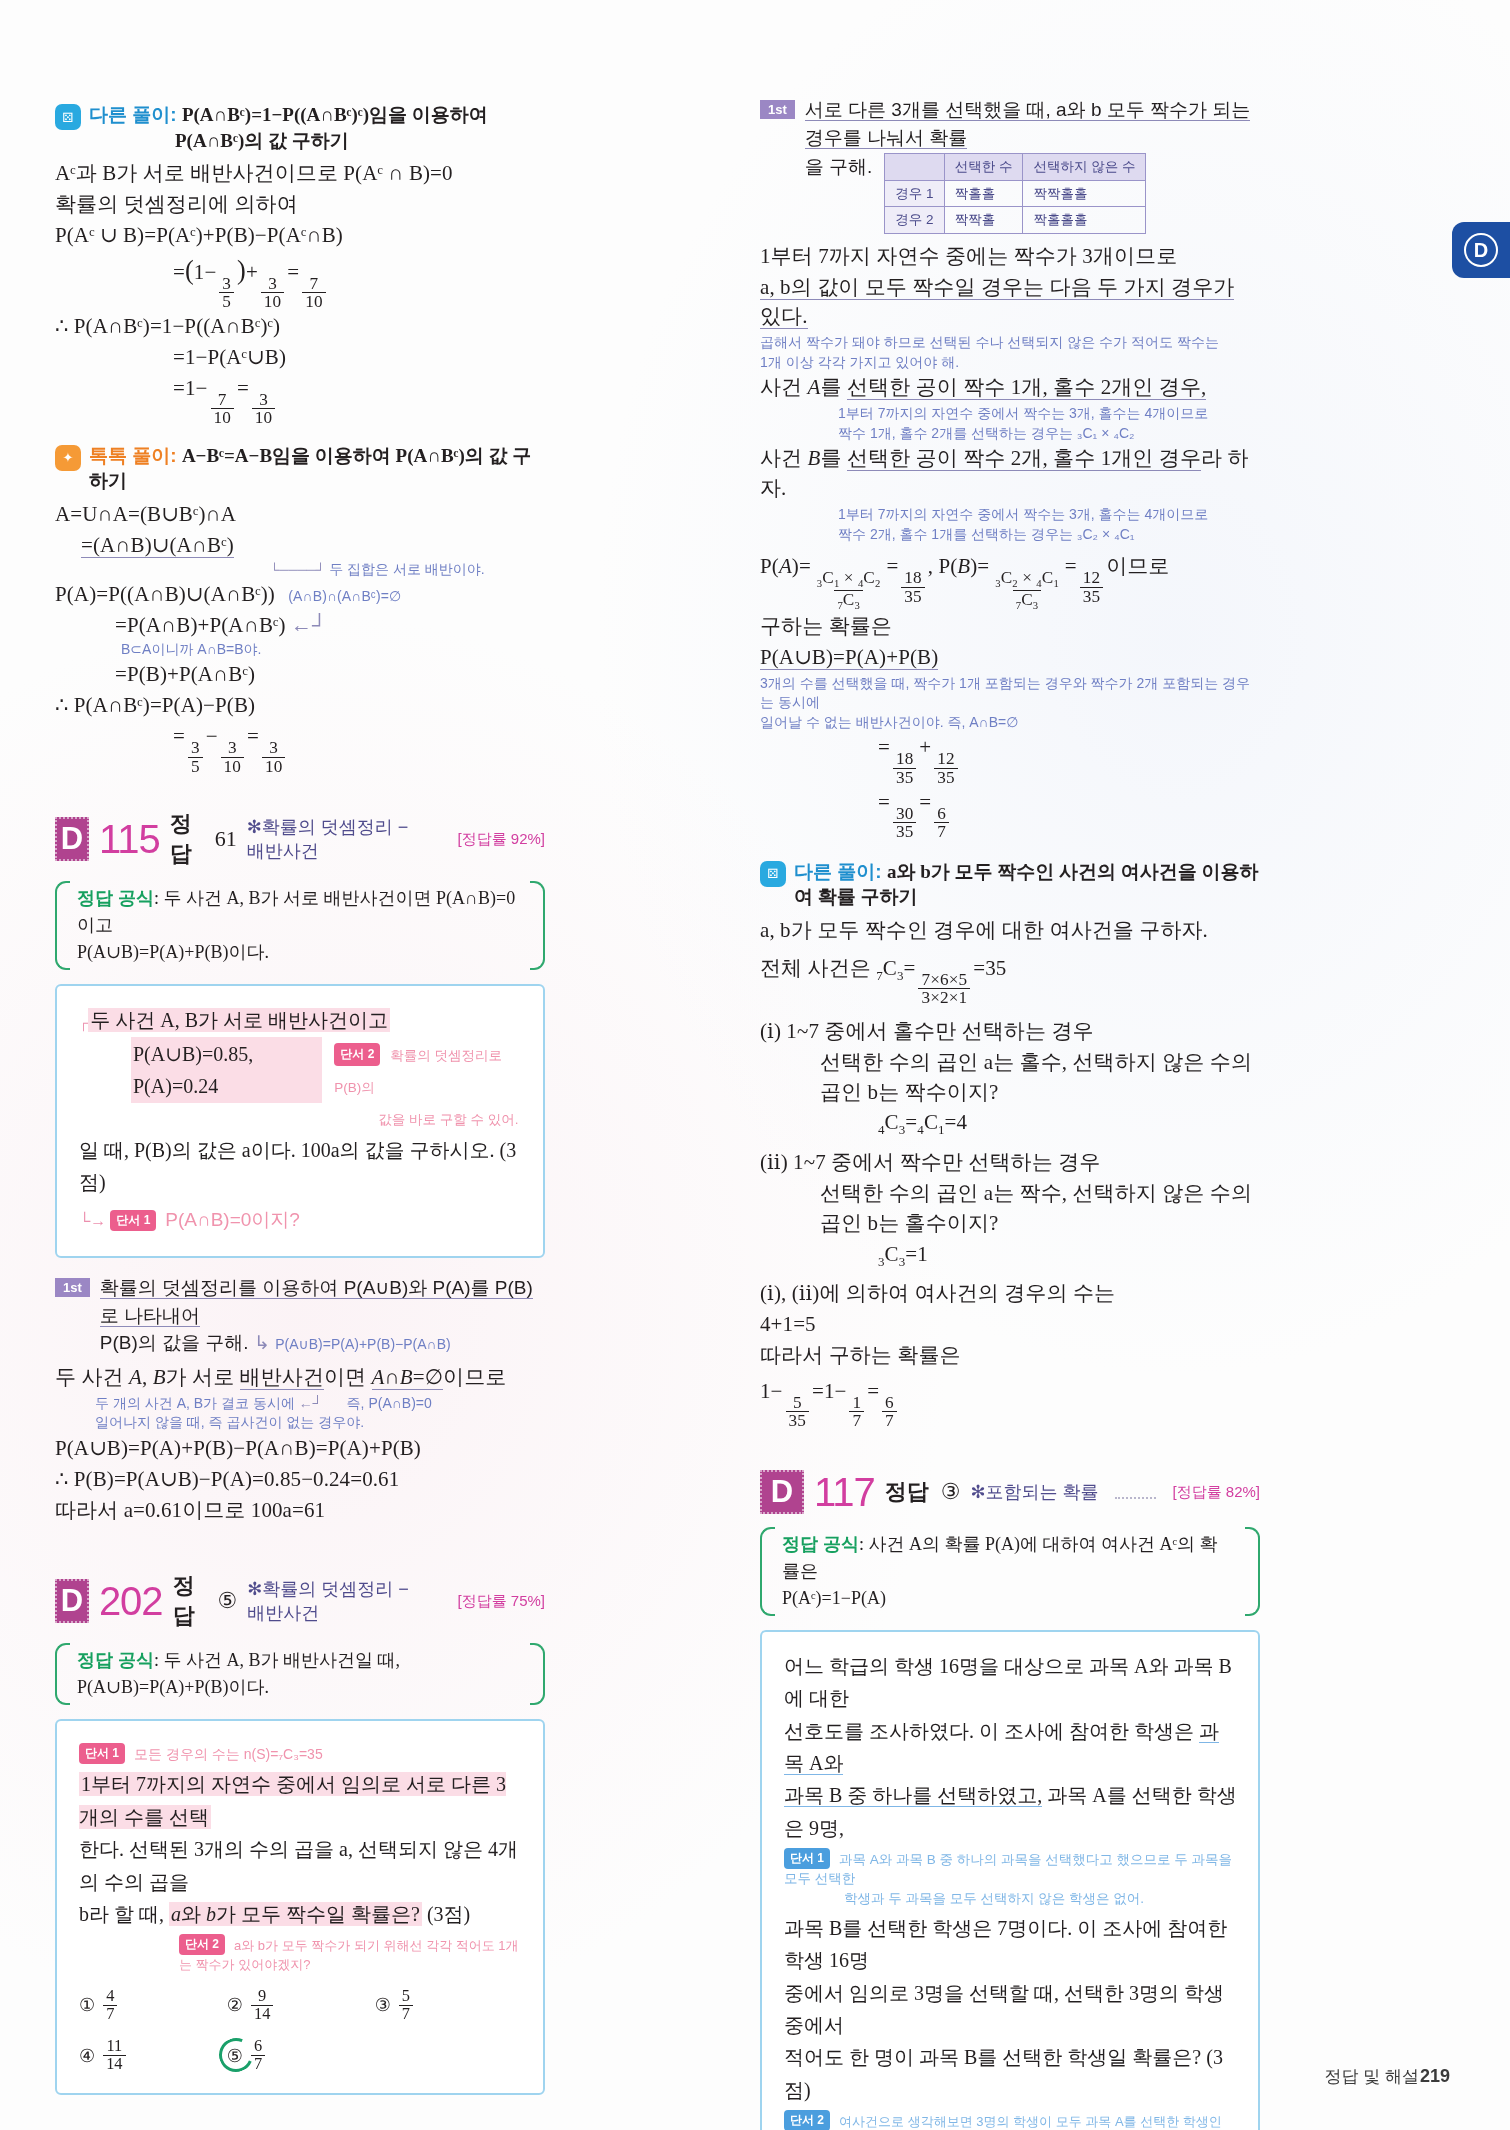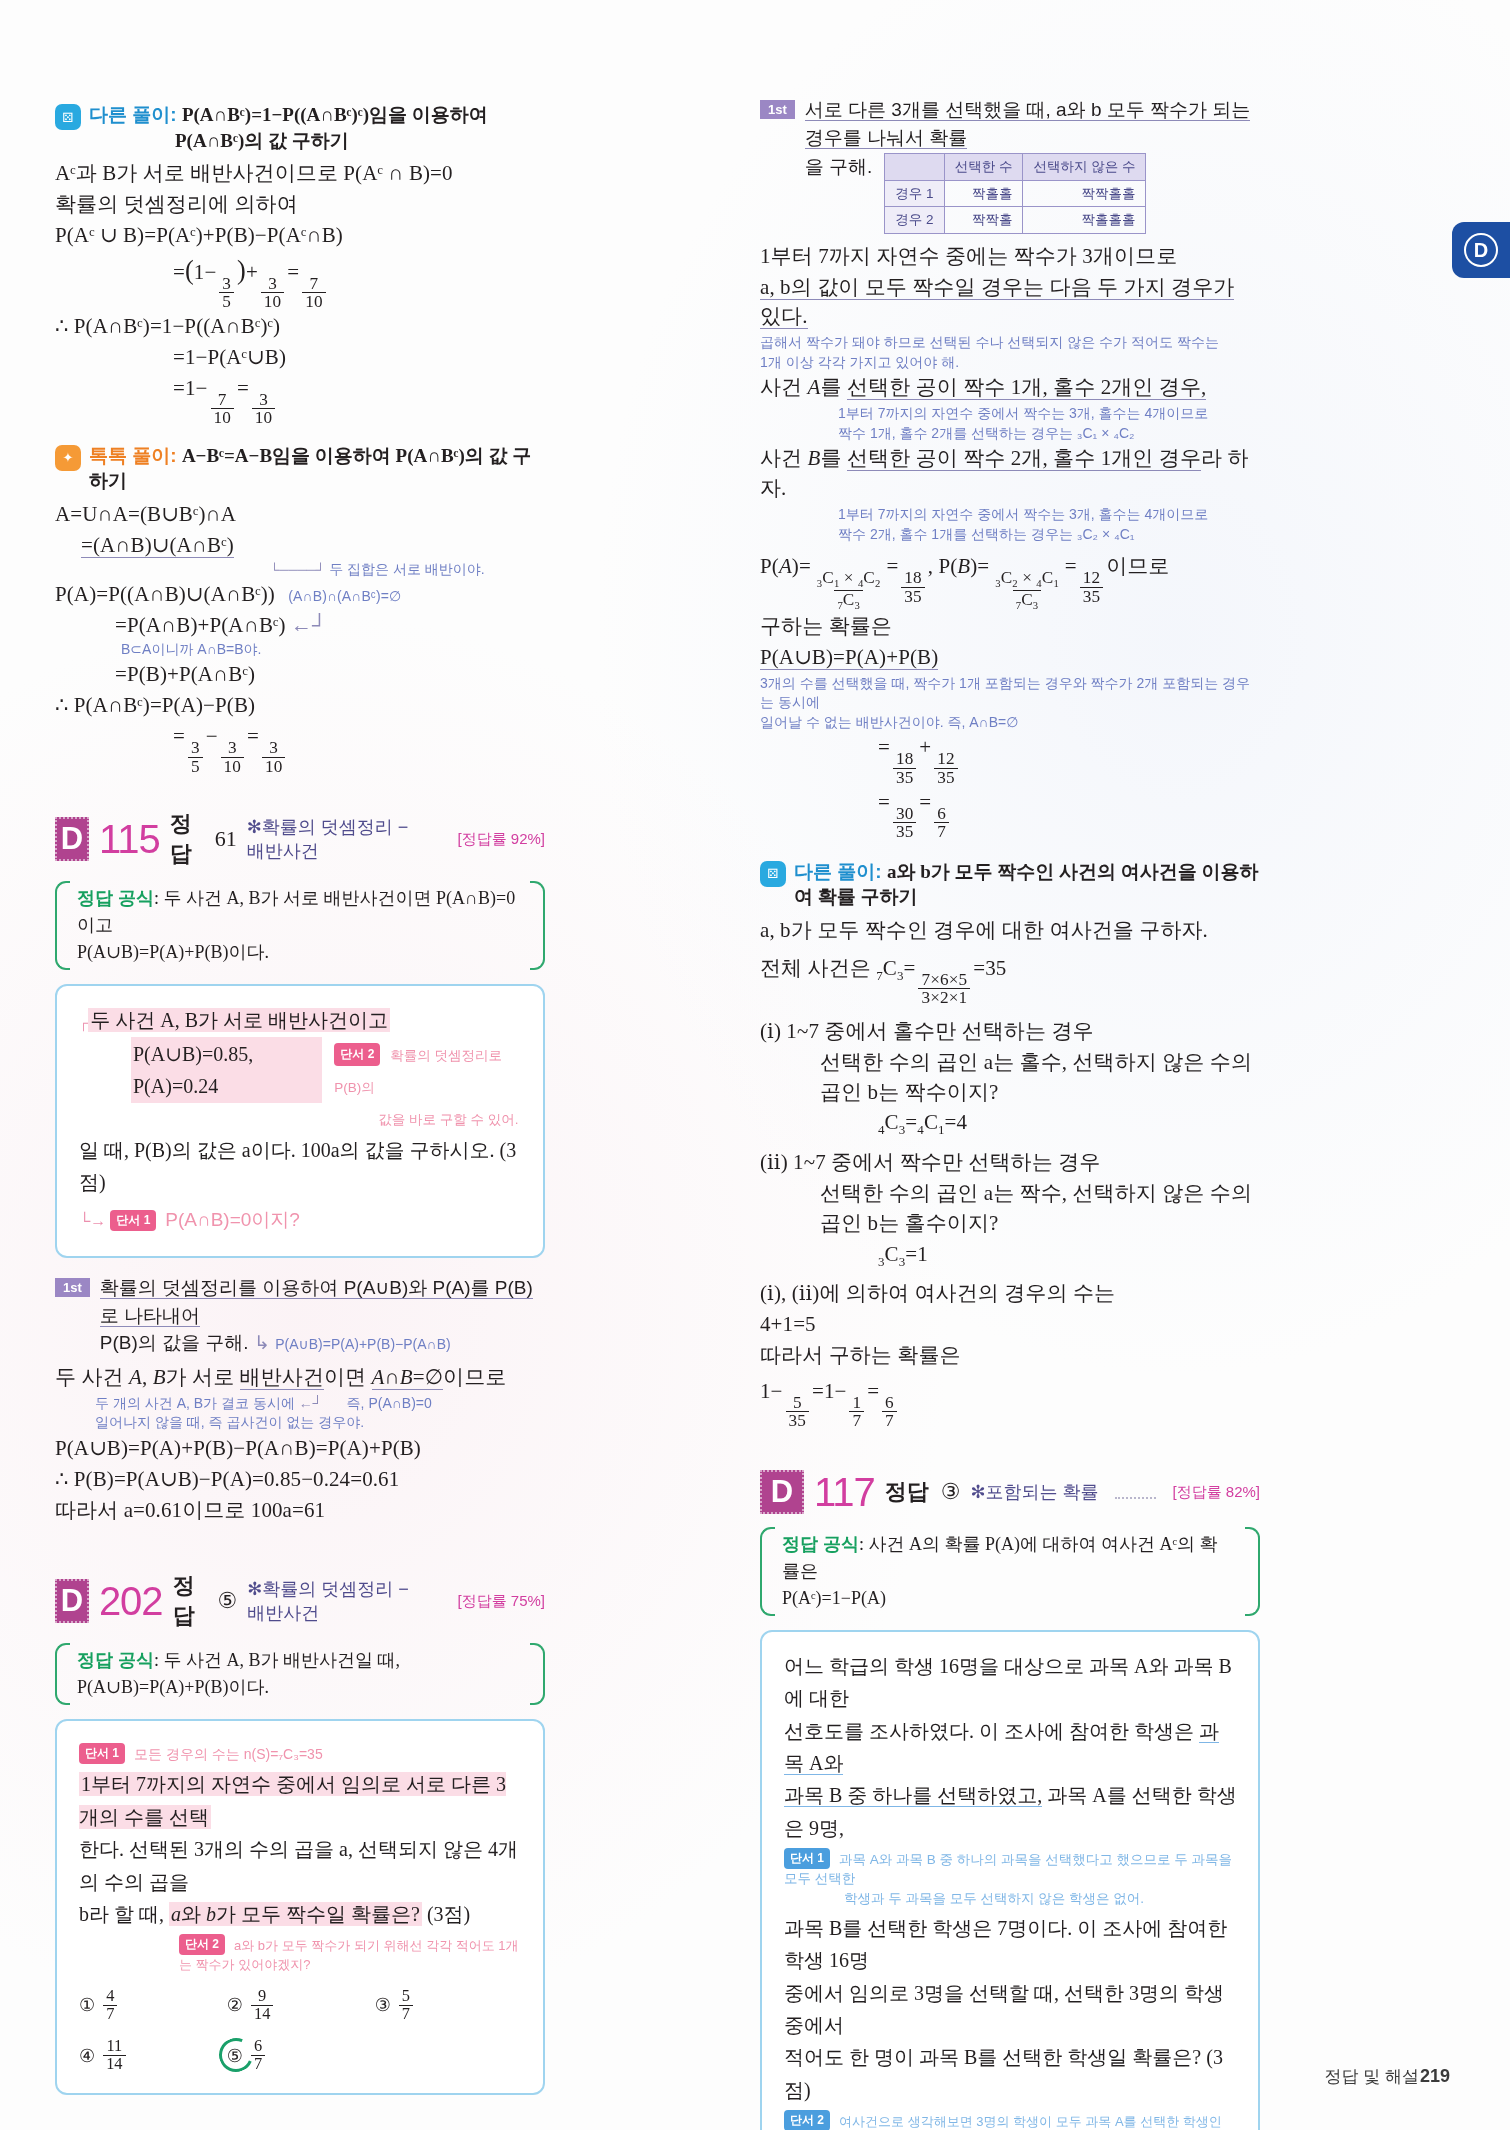--- a/index.html
+++ b/index.html
@@ -78,21 +78,21 @@
   .formula-box:before, .formula-box:after {
     content:""; position:absolute; top:0; bottom:0; width:13px;
     border:2.2px solid #2fa86e; }
   .formula-box:before { left:0; border-right:none; border-radius:11px 0 0 11px; }
   .formula-box:after { right:0; border-left:none; border-radius:0 11px 11px 0; }
   .formula-box .ftxt { font-size:18px; line-height:1.5; }
   .fkey { color:#16a05f; font-weight:bold; font-family:"Liberation Sans","DejaVu Sans",sans-serif; }
 
   
   .qcard {
-    border:2.5px solid #9fd4ef; border-radius:12px;
+    border:2.5px solid #9fd4ef; border-radius:6px;
     padding:18px 20px 20px 22px; margin:4px 0 16px;
     background:#fff;
     position:relative;
   }
   .qcard .qline { font-size:20px; line-height:1.62; }
   .hl-pink { background:#fbdde6; padding:1px 2px; }
 
   
   .tag { display:inline-block; color:#fff; font-size:12px; font-weight:bold;
          font-family:"Liberation Sans","DejaVu Sans",sans-serif;
@@ -127,21 +127,21 @@
              font-family:"Liberation Sans","DejaVu Sans",sans-serif; }
   .uline { border-bottom:1.6px solid #8d8ab8; }
 
   .note-blue { color:#6f7fc4; font-size:14px; line-height:1.4;
                font-family:"Liberation Sans","DejaVu Sans",sans-serif; }
 
   
   table.tbl { border-collapse:collapse; font-family:"Liberation Sans","DejaVu Sans",sans-serif;
               font-size:13.5px; color:#4a4a8a; margin-left:6px; }
   table.tbl td, table.tbl th {
-    border:1.4px solid #9a94c9; padding:3px 10px; text-align:right; font-weight:normal; }
+    border:1.4px solid #9a94c9; padding:3px 10px; text-align:left; font-weight:normal; }
   table.tbl thead td { background:#dedaf0; color:#4a4a8a; }
   table.tbl td.lab { background:#efedf8; }
 
   
   .dtab {
     position:absolute; right:0; top:222px; width:58px; height:56px;
     background:#1d4fa3; border-radius:12px 0 0 12px;
     display:flex; align-items:center; justify-content:center;
     color:#fff; font-family:"Liberation Sans","DejaVu Sans",sans-serif;
     font-weight:bold; font-size:26px;

